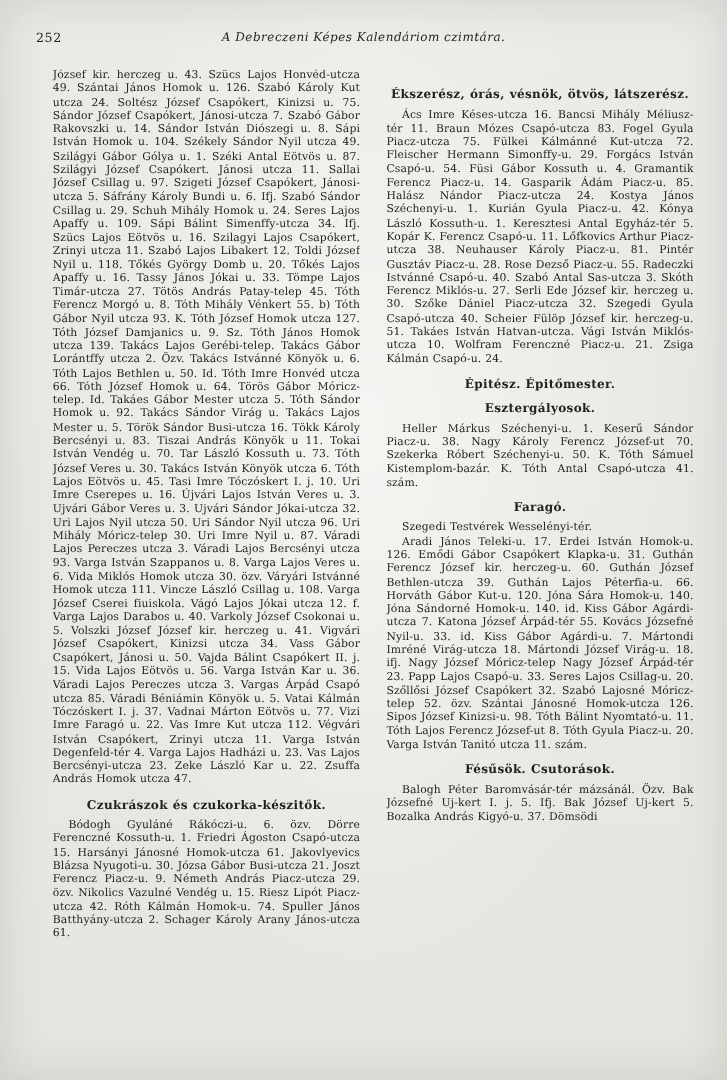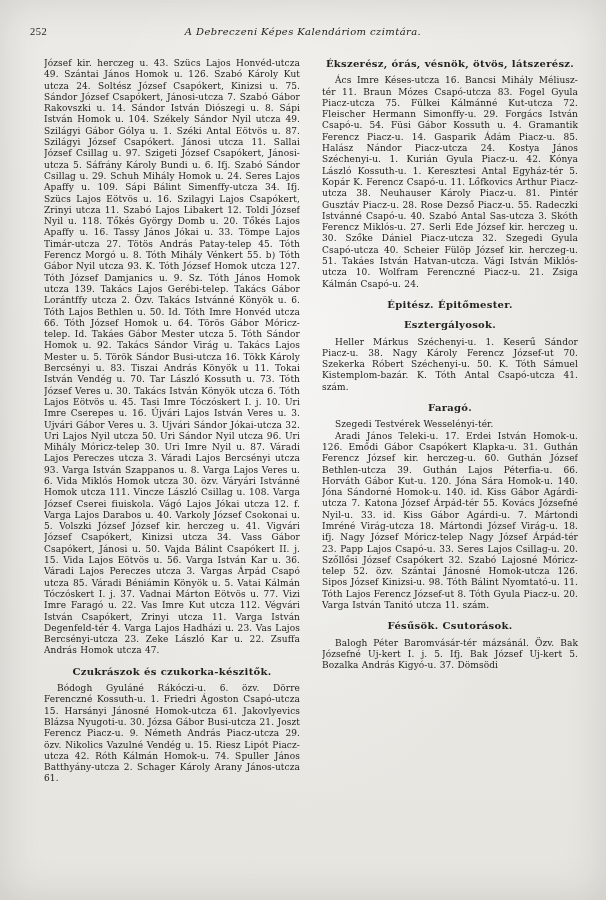--- a/index.html
+++ b/index.html
@@ -22,21 +22,20 @@
   .page-header {
     position: relative;
     padding-top: 26px;
     height: 22px;
   }
   .page-number {
     position: absolute;
     left: 30px; top: 26px;
     font-size: 10.5px;
     letter-spacing: 0.5px;
-    font-family: Liberation Serif, serif;
   }
   .running-title {
     display: block;
     text-align: center;
     font-style: italic;
     font-size: 10px;
     letter-spacing: 0.4px;
   }
   .columns {
     display: flex;
@@ -57,21 +56,21 @@
   .entry-paragraph { margin: 0; }
   .entry-paragraph.indent { text-indent: 13px; }
   .section-heading {
     font-size: 10px;
     font-weight: bold;
     text-align: center;
     text-indent: 0;
     margin: 9px 0 6px 0;
     letter-spacing: 0.3px;
   }
-  .column > .section-heading:first-child { margin-top: 0; }
+  .column > .section-heading:first-child { margin-top: 16px; }
 </style>
 </head>
 <body>
 
 <div class="page" style="--paper: #ebeae6; --ink: #24221f;">
   <div class="page-header">
     <span class="page-number">252</span>
     <span class="running-title">A Debreczeni Képes Kalendáriom czimtára.</span>
   </div>
   <div class="columns">

